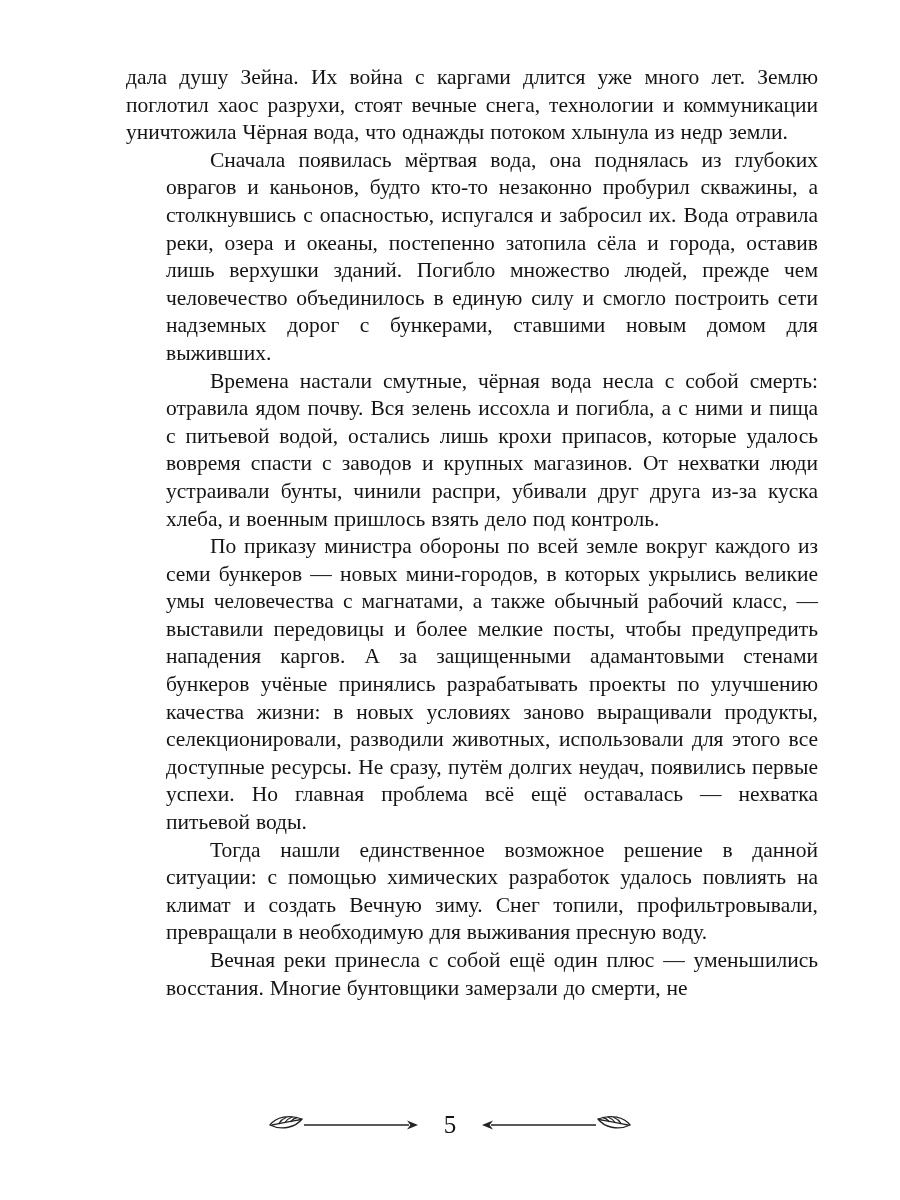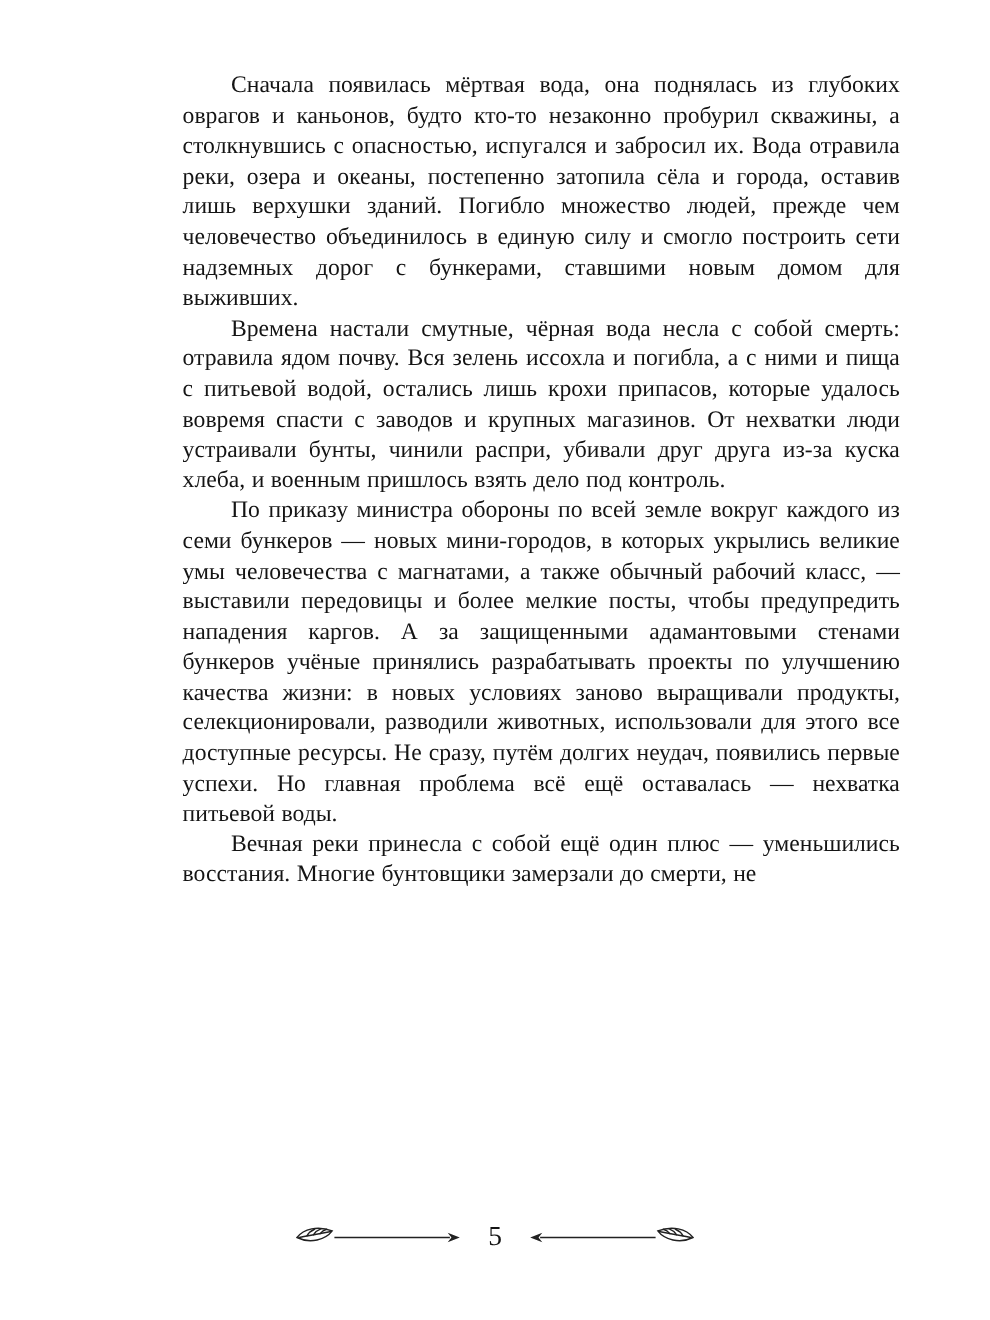--- a/index.html
+++ b/index.html
@@ -59,23 +59,25 @@
   .ornament.flipped {
     transform: scaleX(-1);
   }
 </style>
 </head>
 <body>
 
 <div class="book-page">
 
   <div class="text-block">
+    <p class="para">дала душу Зейна. Их война с каргами длится уже много лет. Землю поглотил хаос разрухи, стоят вечные снега, технологии и коммуникации уничтожила Чёрная вода, что однажды потоком хлынула из недр земли.</p>
     <p class="para indented">Сначала появилась мёртвая вода, она поднялась из глубоких оврагов и каньонов, будто кто-то незаконно пробурил скважины, а столкнувшись с опасностью, испугался и забросил их. Вода отравила реки, озера и океаны, постепенно затопила сёла и города, оставив лишь верхушки зданий. Погибло множество людей, прежде чем человечество объединилось в единую силу и смогло построить сети надземных дорог с бункерами, ставшими новым домом для выживших.</p>
     <p class="para indented">Времена настали смутные, чёрная вода несла с собой смерть: отравила ядом почву. Вся зелень иссохла и погибла, а с ними и пища с питьевой водой, остались лишь крохи припасов, которые удалось вовремя спасти с заводов и крупных магазинов. От нехватки люди устраивали бунты, чинили распри, убивали друг друга из-за куска хлеба, и военным пришлось взять дело под контроль.</p>
     <p class="para indented">По приказу министра обороны по всей земле вокруг каждого из семи бункеров — новых мини-городов, в которых укрылись великие умы человечества с магнатами, а также обычный рабочий класс, — выставили передовицы и более мелкие посты, чтобы предупредить нападения каргов. А за защищенными адамантовыми стенами бункеров учёные принялись разрабатывать проекты по улучшению качества жизни: в новых условиях заново выращивали продукты, селекционировали, разводили животных, использовали для этого все доступные ресурсы. Не сразу, путём долгих неудач, появились первые успехи. Но главная проблема всё ещё оставалась — нехватка питьевой воды.</p>
+    <p class="para indented">Тогда нашли единственное возможное решение в данной ситуации: с помощью химических разработок удалось повлиять на климат и создать Вечную зиму. Снег топили, профильтровывали, превращали в необходимую для выживания пресную воду.</p>
     <p class="para indented">Вечная реки принесла с собой ещё один плюс — уменьшились восстания. Многие бунтовщики замерзали до смерти, не</p>
   </div>
 
   <div class="page-footer">
 
     <svg class="ornament" width="152" height="26" viewBox="0 0 152 26" xmlns="http://www.w3.org/2000/svg">
       <g fill="none" stroke="#222222" stroke-width="1.3" stroke-linecap="round">
         <path d="M2,13 C8,5 21,2 34,7 C28,15 14,19 2,13 Z"></path>
         <path d="M4,13 C14,11 25,9 33,7.5"></path>
         <path d="M11,11.5 C13,8 15.5,6.5 18,5.5"></path>

